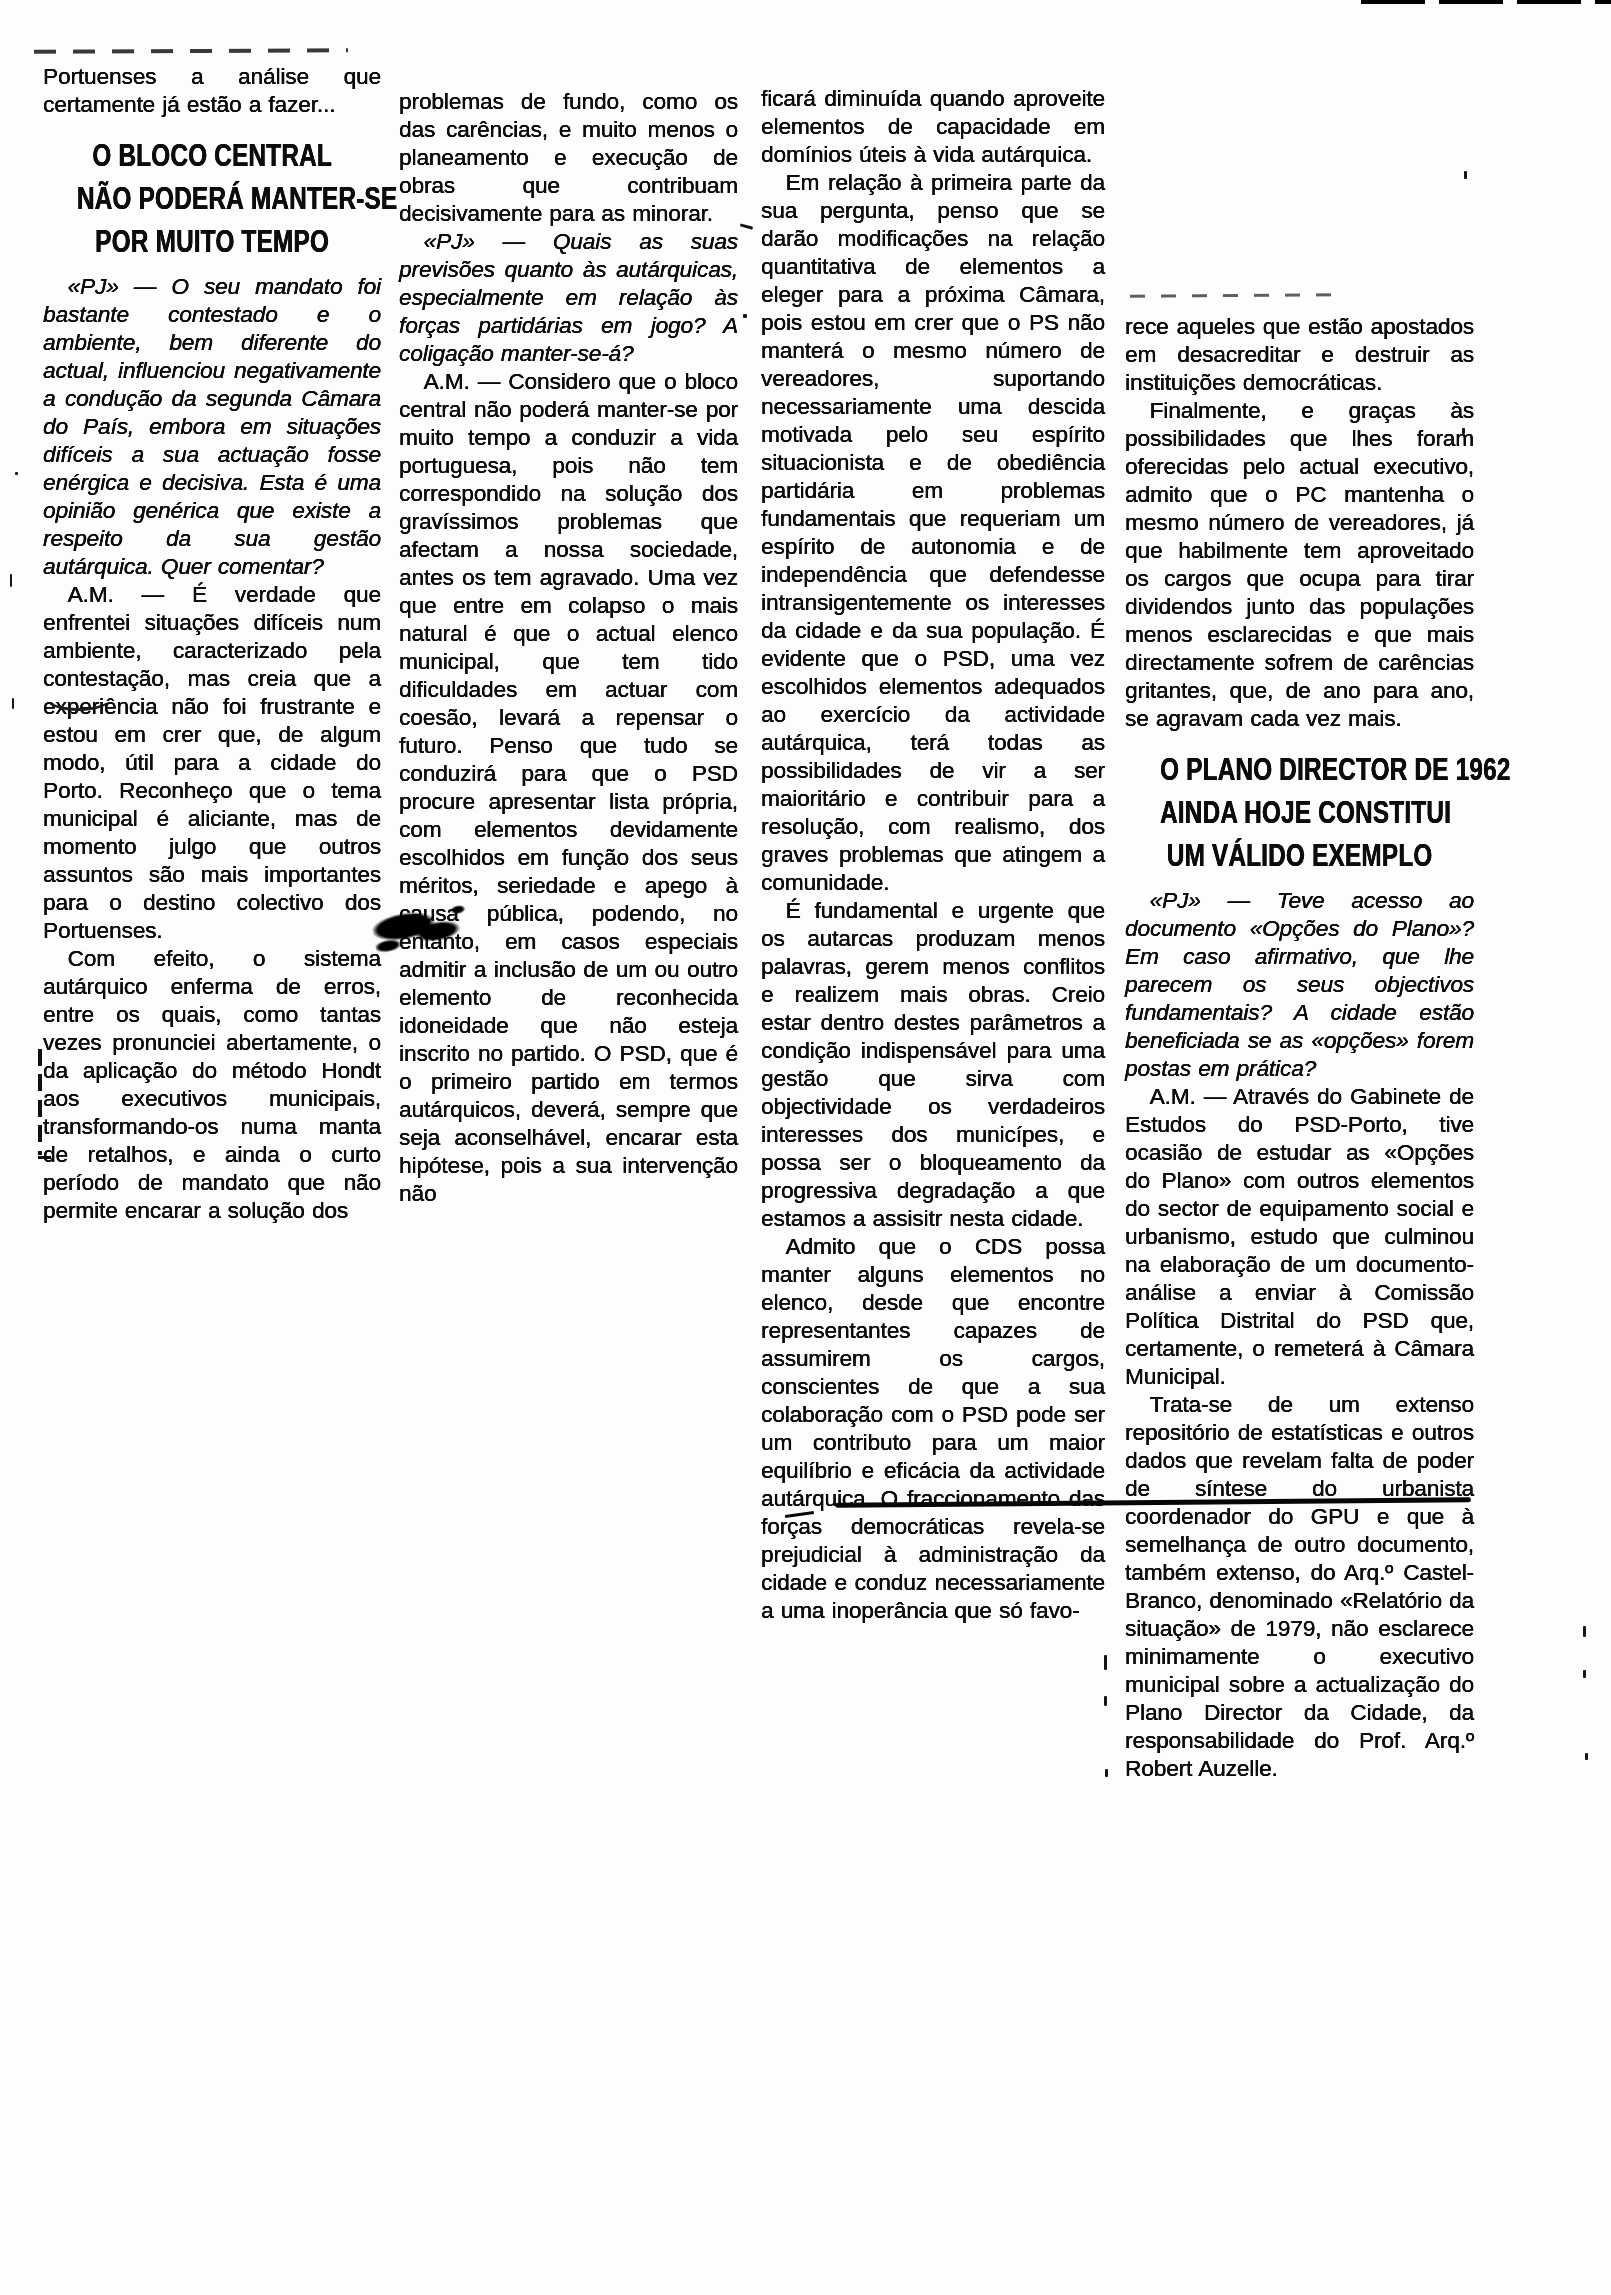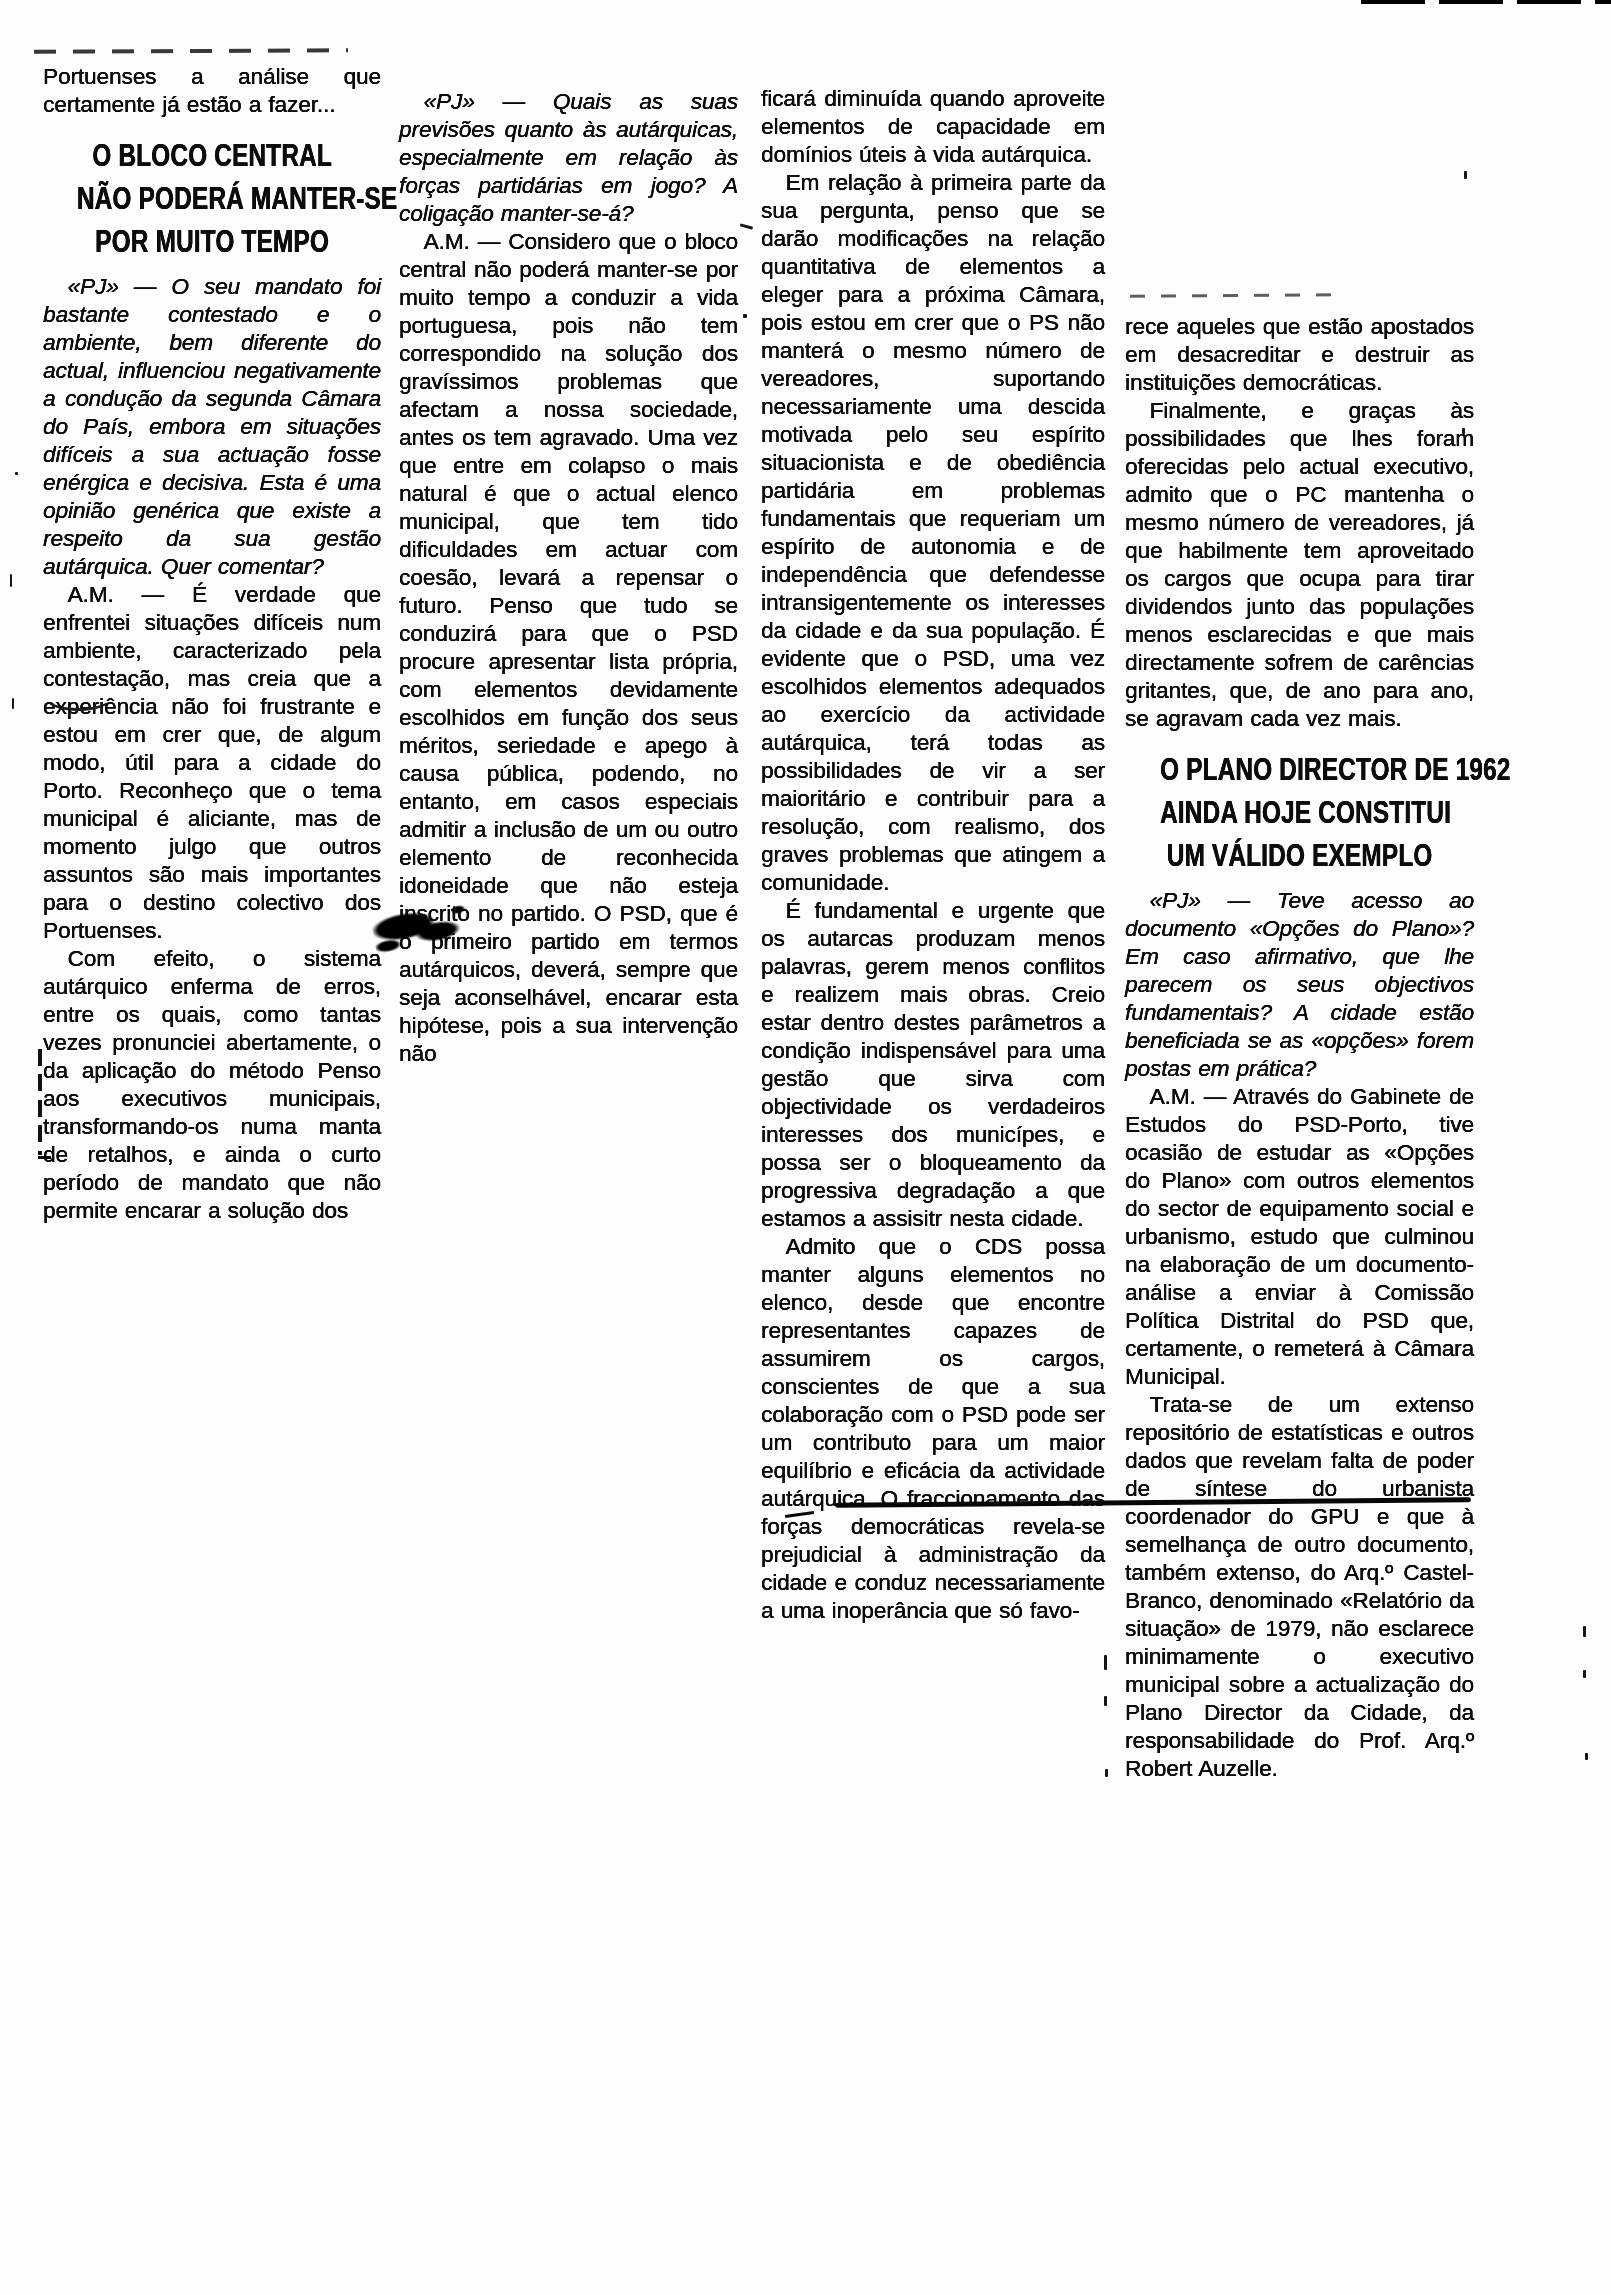--- a/index.html
+++ b/index.html
@@ -52,24 +52,25 @@
 
   <div class="col" style="left:43px;top:63px;width:338px;">
     <p class="body-p">Portuenses a análise que certamente já estão a fazer...</p>
     <h2 class="headline">
       <span class="hl">O BLOCO CENTRAL</span>
       <span class="hl">NÃO PODERÁ MANTER-SE</span>
       <span class="hl">POR MUITO TEMPO</span>
     </h2>
     <p class="body-p q indent">«PJ» — O seu mandato foi bastante contestado e o ambiente, bem diferente do actual, influenciou negativamente a condução da segunda Câmara do País, embora em situações difíceis a sua actuação fosse enérgica e decisiva. Esta é uma opinião genérica que existe a respeito da sua gestão autárquica. Quer comentar?</p>
     <p class="body-p indent">A.M. — É verdade que enfrentei situações difíceis num ambiente, caracterizado pela contestação, mas creia que a experiência não foi frustrante e estou em crer que, de algum modo, útil para a cidade do Porto. Reconheço que o tema municipal é aliciante, mas de momento julgo que outros assuntos são mais importantes para o destino colectivo dos Portuenses.</p>
-    <p class="body-p indent">Com efeito, o sistema autárquico enferma de erros, entre os quais, como tantas vezes pronunciei abertamente, o da aplicação do método Penso aos executivos municipais, transformando-os numa manta de retalhos, e ainda o curto período de mandato que não permite encarar a solução dos</p>
+    <p class="body-p indent">Com efeito, o sistema autárquico enferma de erros, entre os quais, como tantas vezes pronunciei abertamente, o da aplicação do método Hondt aos executivos municipais, transformando-os numa manta de retalhos, e ainda o curto período de mandato que não permite encarar a solução dos</p>
   </div>
 
   <div class="col" style="left:399px;top:88px;width:339px;">
+    <p class="body-p">problemas de fundo, como os das carências, e muito menos o planeamento e execução de obras que contribuam decisivamente para as minorar.</p>
     <p class="body-p q indent">«PJ» — Quais as suas previsões quanto às autárquicas, especialmente em relação às forças partidárias em jogo? A coligação manter-se-á?</p>
     <p class="body-p indent">A.M. — Considero que o bloco central não poderá manter-se por muito tempo a conduzir a vida portuguesa, pois não tem correspondido na solução dos gravíssimos problemas que afectam a nossa sociedade, antes os tem agravado. Uma vez que entre em colapso o mais natural é que o actual elenco municipal, que tem tido dificuldades em actuar com coesão, levará a repensar o futuro. Penso que tudo se conduzirá para que o PSD procure apresentar lista própria, com elementos devidamente escolhidos em função dos seus méritos, seriedade e apego à causa pública, podendo, no entanto, em casos especiais admitir a inclusão de um ou outro elemento de reconhecida idoneidade que não esteja inscrito no partido. O PSD, que é o primeiro partido em termos autárquicos, deverá, sempre que seja aconselhável, encarar esta hipótese, pois a sua intervenção não</p>
   </div>
 
   <div class="col" style="left:754px;top:85px;width:344px;margin-left:7px;">
     <p class="body-p">ficará diminuída quando aproveite elementos de capacidade em domínios úteis à vida autárquica.</p>
     <p class="body-p indent">Em relação à primeira parte da sua pergunta, penso que se darão modificações na relação quantitativa de elementos a eleger para a próxima Câmara, pois estou em crer que o PS não manterá o mesmo número de vereadores, suportando necessariamente uma descida motivada pelo seu espírito situacionista e de obediência partidária em problemas fundamentais que requeriam um espírito de autonomia e de independência que defendesse intransigentemente os interesses da cidade e da sua população. É evidente que o PSD, uma vez escolhidos elementos adequados ao exercício da actividade autárquica, terá todas as possibilidades de vir a ser maioritário e contribuir para a resolução, com realismo, dos graves problemas que atingem a comunidade.</p>
     <p class="body-p indent">É fundamental e urgente que os autarcas produzam menos palavras, gerem menos conflitos e realizem mais obras. Creio estar dentro destes parâmetros a condição indispensável para uma gestão que sirva com objectividade os verdadeiros interesses dos municípes, e possa ser o bloqueamento da progressiva degradação a que estamos a assisitr nesta cidade.</p>
     <p class="body-p indent">Admito que o CDS possa manter alguns elementos no elenco, desde que encontre representantes capazes de assumirem os cargos, conscientes de que a sua colaboração com o PSD pode ser um contributo para um maior equilíbrio e eficácia da actividade autárquica. O fraccionamento das forças democráticas revela-se prejudicial à administração da cidade e conduz necessariamente a uma inoperância que só favo-</p>
   </div>

